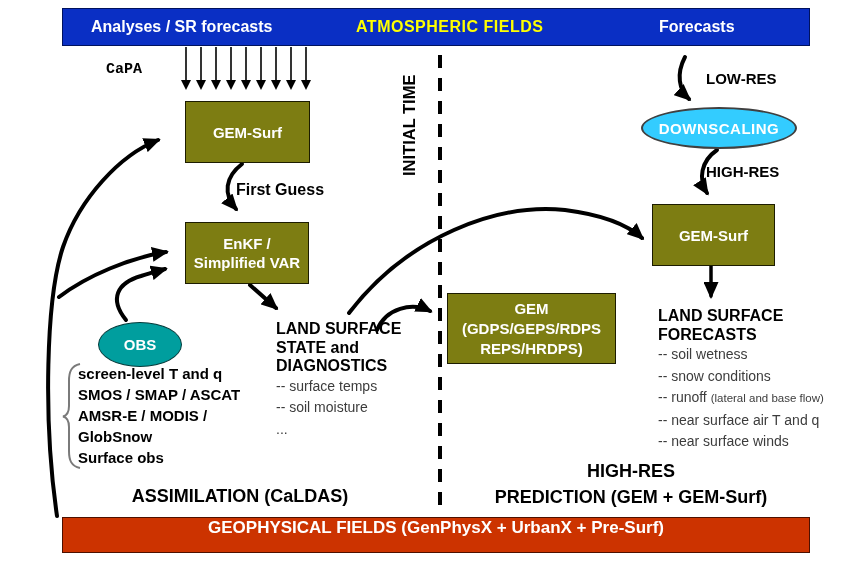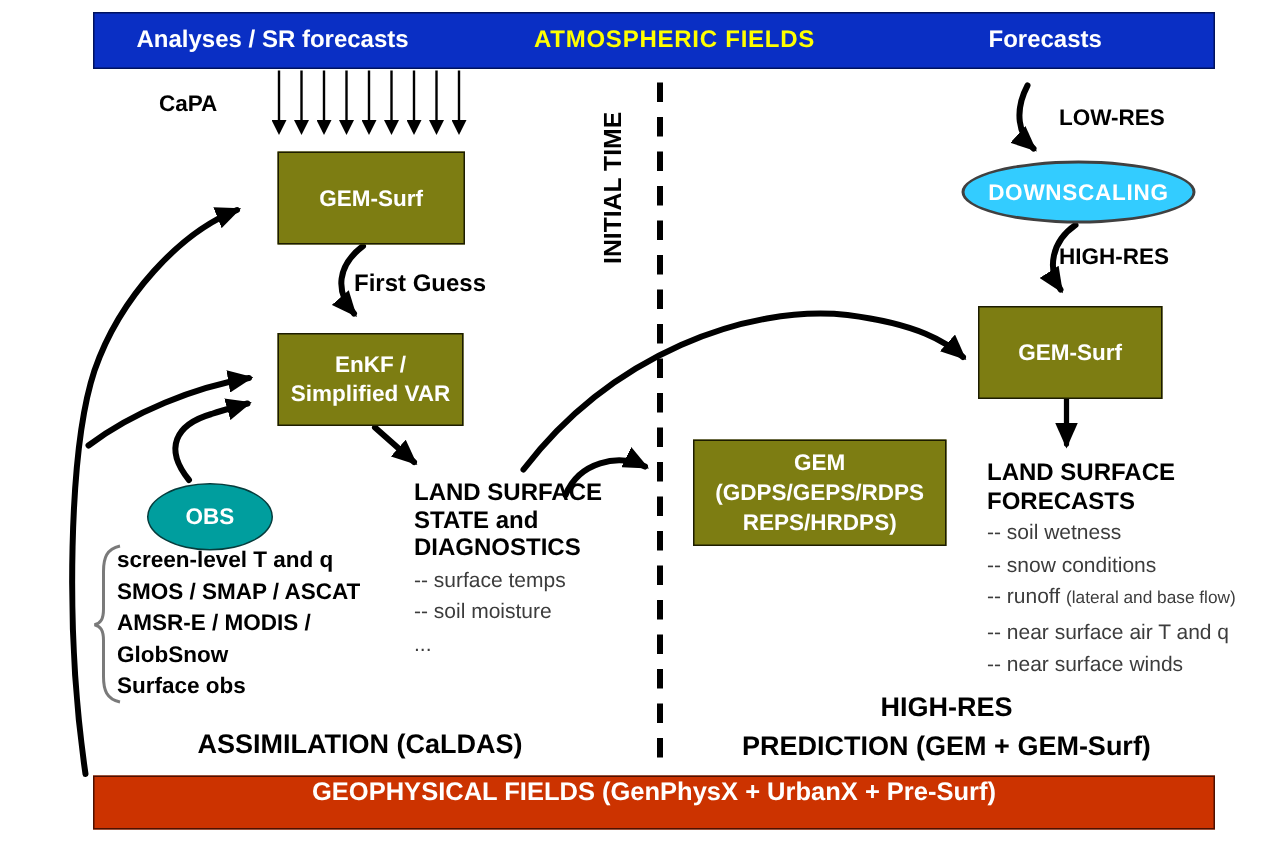--- a/index.html
+++ b/index.html
@@ -18,32 +18,32 @@
   .bn-center{left:293px;color:var(--title_yellow,#ffff00)!important;letter-spacing:.5px;}
   .bn-right{left:596px;}
   
   .olivebox{
     background:var(--olive,#7d7d12);border:1.5px solid #1c1c00;
     color:#fff;font-weight:bold;text-align:center;white-space:nowrap;
     display:flex;flex-direction:column;justify-content:center;align-items:center;
   }
   .gem-surf-left{left:185px;top:101px;width:123px;height:60px;font-size:15px;}
   .enkf{left:185px;top:222px;width:122px;height:60px;font-size:15px;line-height:19px;}
-  .gem-main{left:462px;top:293px;width:167px;height:69px;font-size:15px;line-height:20px;}
+  .gem-main{left:447px;top:293px;width:167px;height:69px;font-size:15px;line-height:20px;}
   .gem-surf-right{left:652px;top:204px;width:121px;height:60px;font-size:15px;}
   
   .ellipse{border-radius:50%;display:flex;align-items:center;justify-content:center;
     color:#fff;font-weight:bold;white-space:nowrap;}
   .obs-ellipse{left:98px;top:322px;width:82px;height:43px;background:var(--teal,#009e9e);
     border:1.5px solid #063c3c;font-size:15px;}
   .downscaling-ellipse{left:641px;top:107px;width:152px;height:38px;background:var(--light_blue,#33ccff);
     border:2px solid #404040;font-size:15px;letter-spacing:.5px;}
   
   .lbl{white-space:nowrap;}
-  .capa{left:106px;top:61px;font-size:15px;font-weight:600;}
+  .capa{left:106px;top:61px;font-size:15px;font-weight:600;font-family:Liberation Mono, monospace;}
   .first-guess{left:236px;top:181px;font-size:16px;font-weight:bold;}
   .low-res{left:706px;top:70px;font-size:15px;font-weight:bold;}
   .high-res{left:706px;top:163px;font-size:15px;font-weight:bold;}
   .initial-time{
     left:400px;top:60px;height:130px;width:24px;
     writing-mode:vertical-rl;transform:rotate(180deg);
     font-size:16.5px;font-weight:bold;text-align:center;white-space:nowrap;
   }
   .obs-list{left:78px;top:363px;font-size:15px;font-weight:bold;line-height:21px;white-space:nowrap;}
   .land-state{left:276px;top:320px;white-space:nowrap;}

